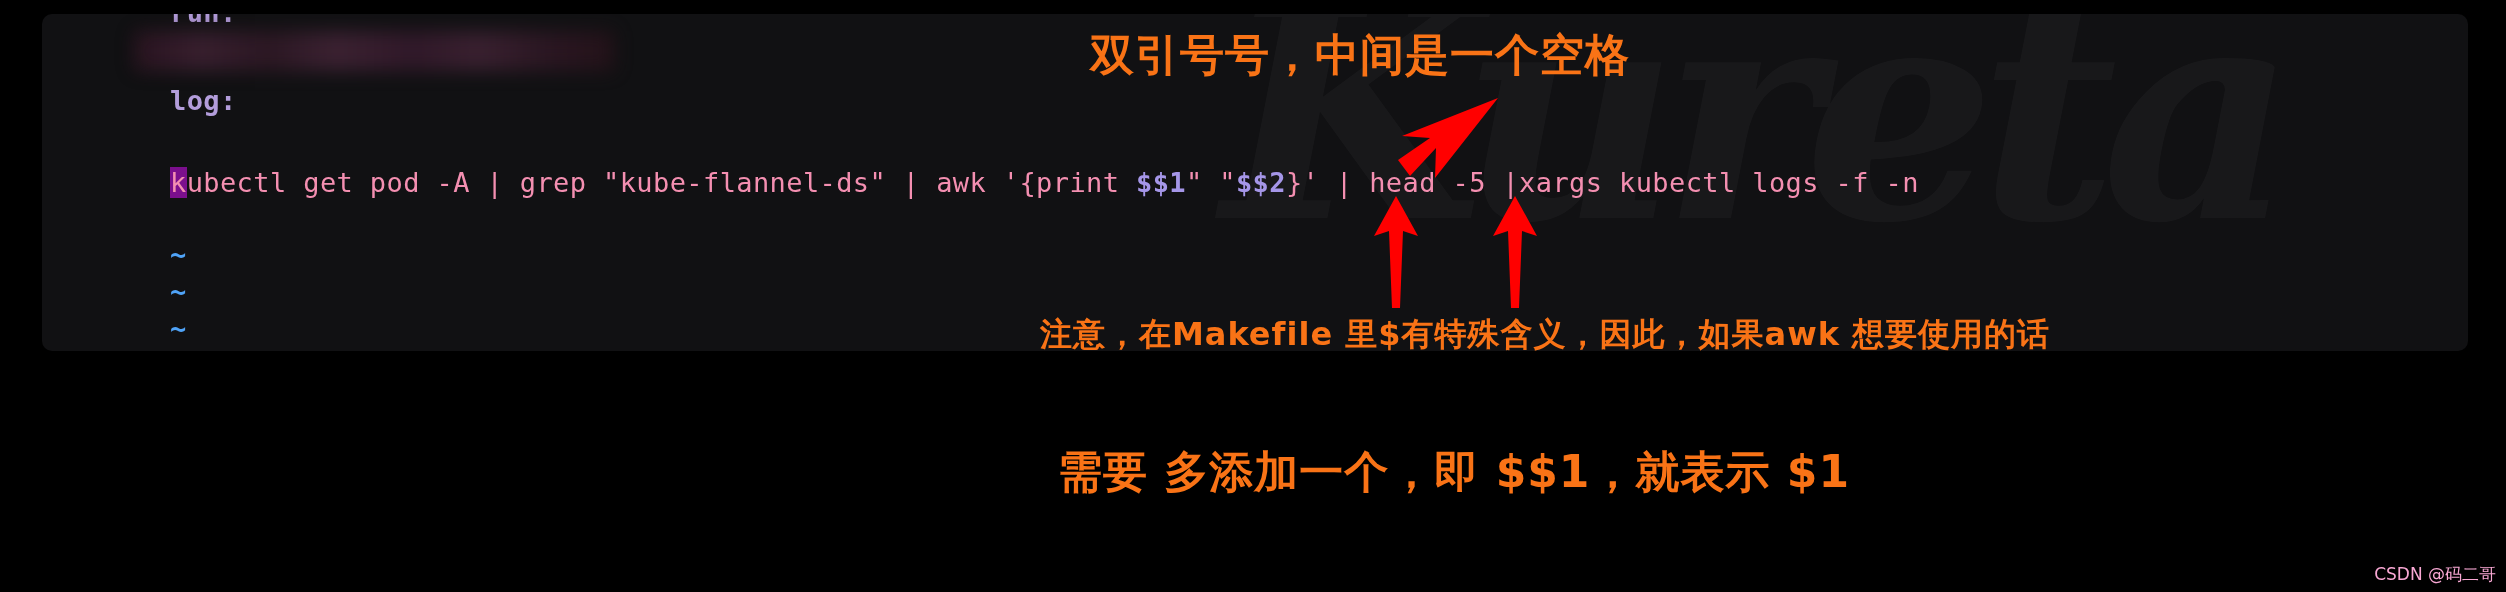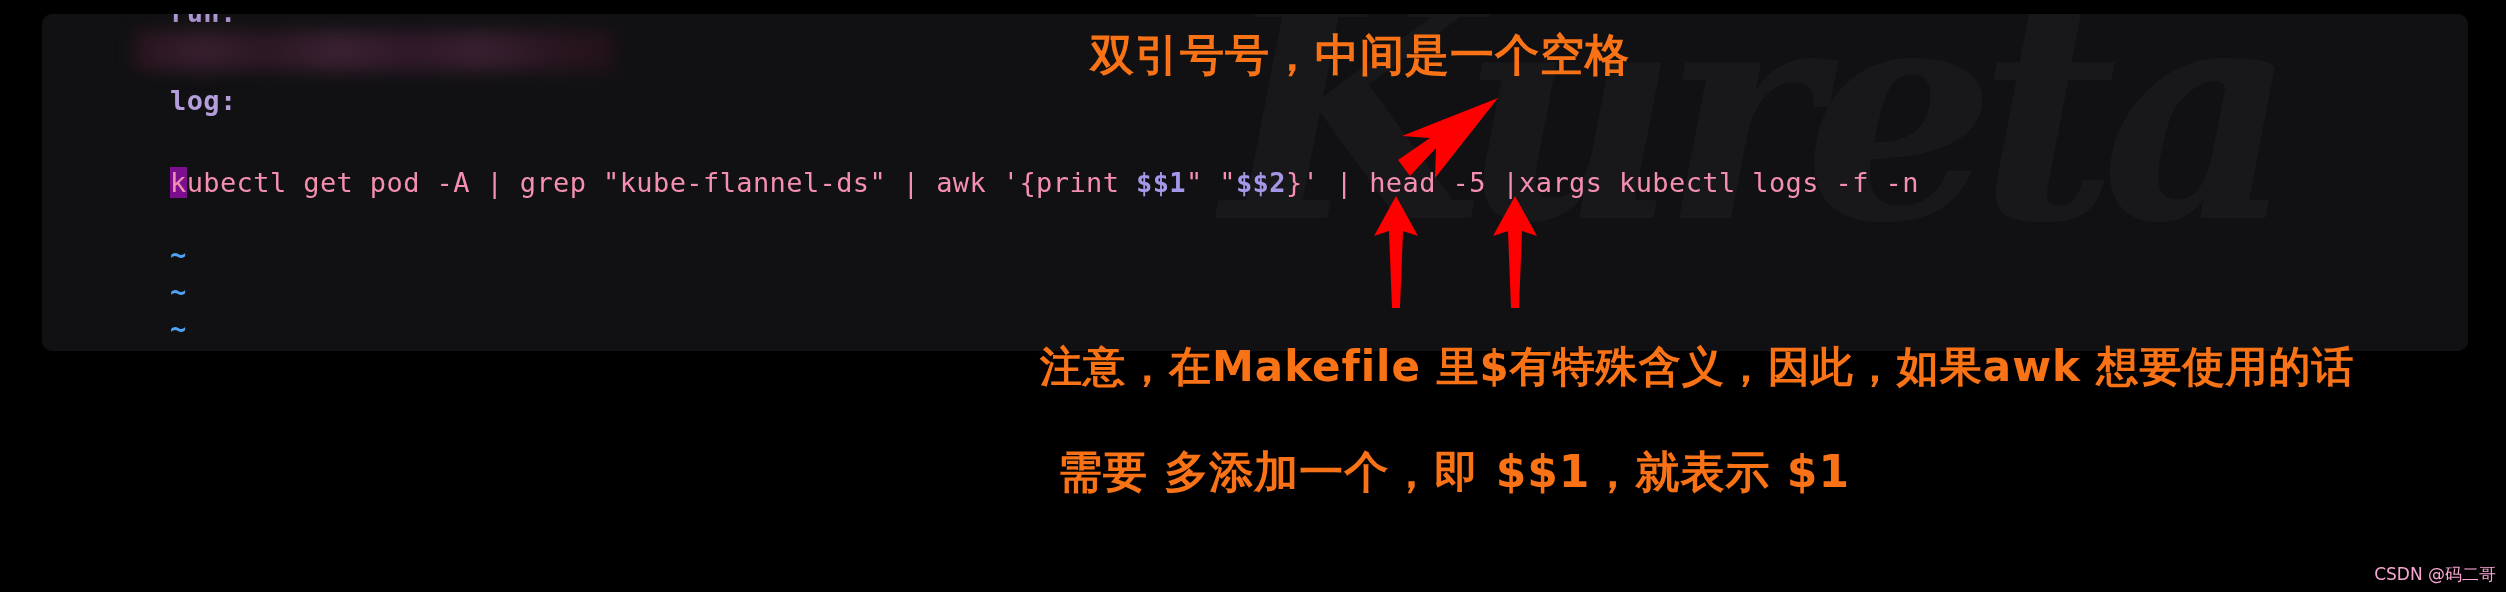--- a/index.html
+++ b/index.html
@@ -96,21 +96,21 @@
   
   .anno {
     position: absolute;
     color: #f97316;
     font-family: "DejaVu Sans", sans-serif;
     font-weight: 700;
     white-space: pre;
     user-select: none;
   }
   #anno-quotes   { left: 1090px; top: 26px;  font-size: 44px; letter-spacing: 1px; }
-  #anno-makefile { left: 1040px; top: 339px; font-size: 42px; letter-spacing: 1px; text-align: center; }
+  #anno-makefile { left: 1040px; top: 313px; font-size: 32px; letter-spacing: 1px; text-align: center; }
   #anno-dollar   { left: 1058px; top: 443px; font-size: 44px; letter-spacing: 1px; text-align: center; }
 
   .arrow { position: absolute; }
 
   
   #csdn-watermark {
     position: absolute;
     right: 10px;
     bottom: 6px;
     color: #f9a8d4;

